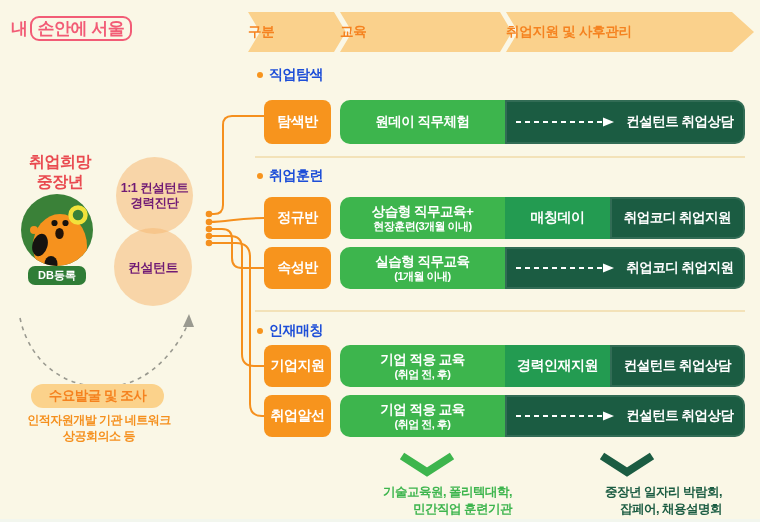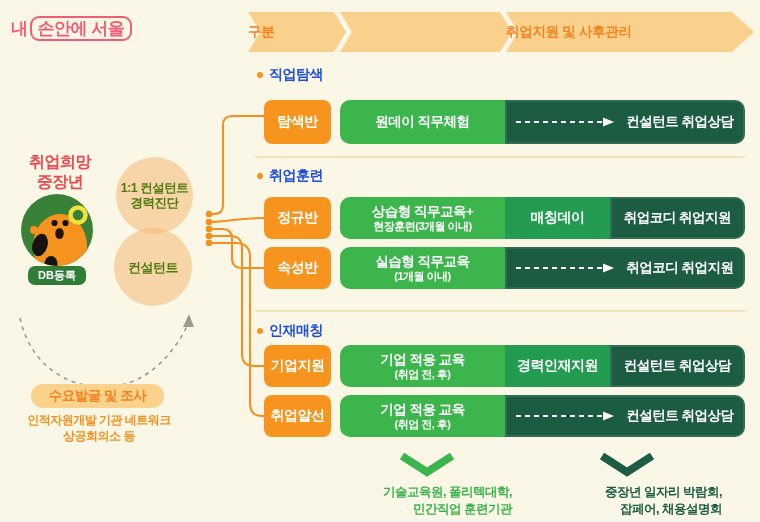--- a/index.html
+++ b/index.html
@@ -19,21 +19,21 @@
         color:#F5821F;font-size:13.5px;font-weight:800;letter-spacing:-0.3px;}
   .bl1{left:248px;width:98px;} .bl2{left:340px;width:172px;} .bl3{left:506px;width:249px;}
   
   .target-title{position:absolute;left:12px;top:152px;width:96px;text-align:center;
         color:#E94A50;font-size:16px;font-weight:800;line-height:20px;letter-spacing:-0.5px;}
   .char-svg{position:absolute;left:21px;top:194px;}
   .db-badge{position:absolute;left:28px;top:266px;width:58px;height:19px;line-height:19px;
         background:#2F7D36;border-radius:7px;color:#fff;font-size:11px;font-weight:800;text-align:center;}
   .circle{position:absolute;border-radius:50%;background:rgba(246,186,116,0.55);
         display:flex;flex-direction:column;align-items:center;justify-content:center;
-        color:#4d7c0f;font-weight:800;font-size:12.5px;line-height:15px;text-align:center;letter-spacing:-0.5px;}
+        color:#701a75;font-weight:800;font-size:12.5px;line-height:15px;text-align:center;letter-spacing:-0.5px;}
   .circle.top{left:116px;top:157px;width:77px;height:77px;}
   .circle.bottom{left:114px;top:228px;width:78px;height:78px;font-size:13px;}
   .connector-svg{position:absolute;left:200px;top:95px;z-index:1;pointer-events:none;}
   .arc-svg{position:absolute;left:8px;top:306px;}
   .survey-badge{position:absolute;left:31px;top:384px;width:133px;height:24px;line-height:24px;
         background:#FBD28B;border-radius:12px;color:#F5821F;font-size:13.5px;font-weight:800;text-align:center;letter-spacing:-0.5px;}
   .survey-desc{position:absolute;left:5px;top:412px;width:188px;text-align:center;
         color:#F5901E;font-size:12px;font-weight:700;line-height:16px;letter-spacing:-0.5px;}
   
   .divider{position:absolute;left:255px;width:490px;height:2px;background:#F3E2B8;}
@@ -77,20 +77,21 @@
     <span>내</span>
     <span class="boxed">손안에 서울</span>
   </div>
 
   <svg class="banner-svg" width="508" height="40" viewBox="0 0 508 40">
     <polygon points="0,0 86,0 98,20 86,40 0,40 12,20" fill="#FAD18C"></polygon>
     <polygon points="92,0 252,0 264,20 252,40 92,40 104,20" fill="#FAD18C"></polygon>
     <polygon points="258,0 484,0 506,20 484,40 258,40 270,20" fill="#FAD18C"></polygon>
   </svg>
   <div class="banner-label bl1">구분</div>
+  <div class="banner-label bl2">교육</div>
   <div class="banner-label bl3">취업지원 및 사후관리</div>
 
   <div class="target-title">
     <div>취업희망</div>
     <div>중장년</div>
   </div>
 
   <svg class="char-svg" width="72" height="72" viewBox="0 0 72 72">
     <defs>
         <clipPath id="cc">

